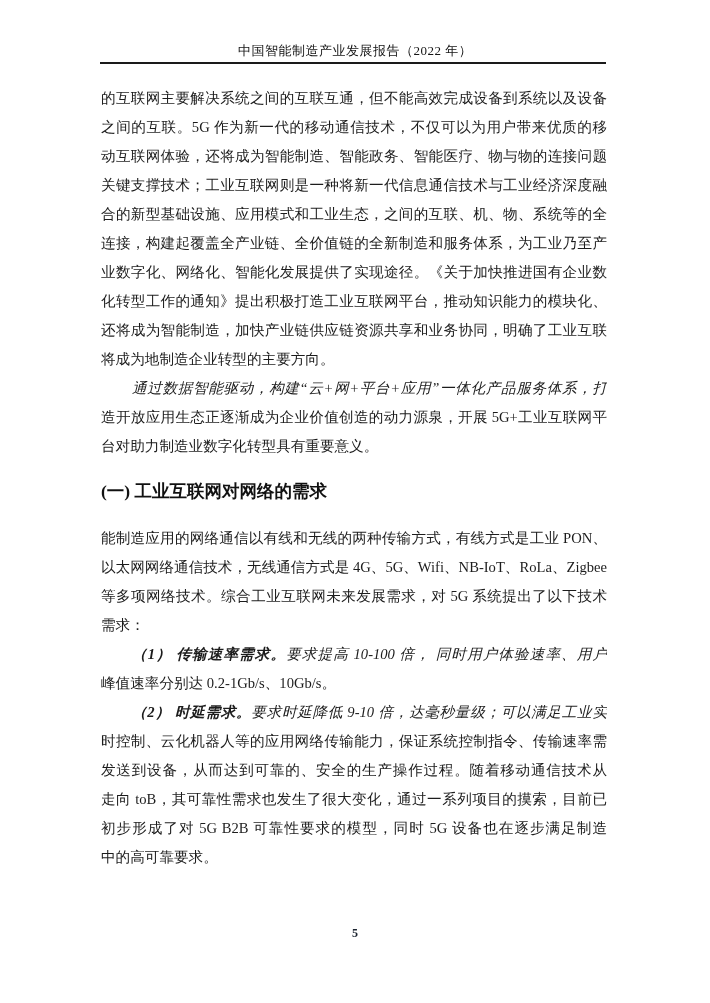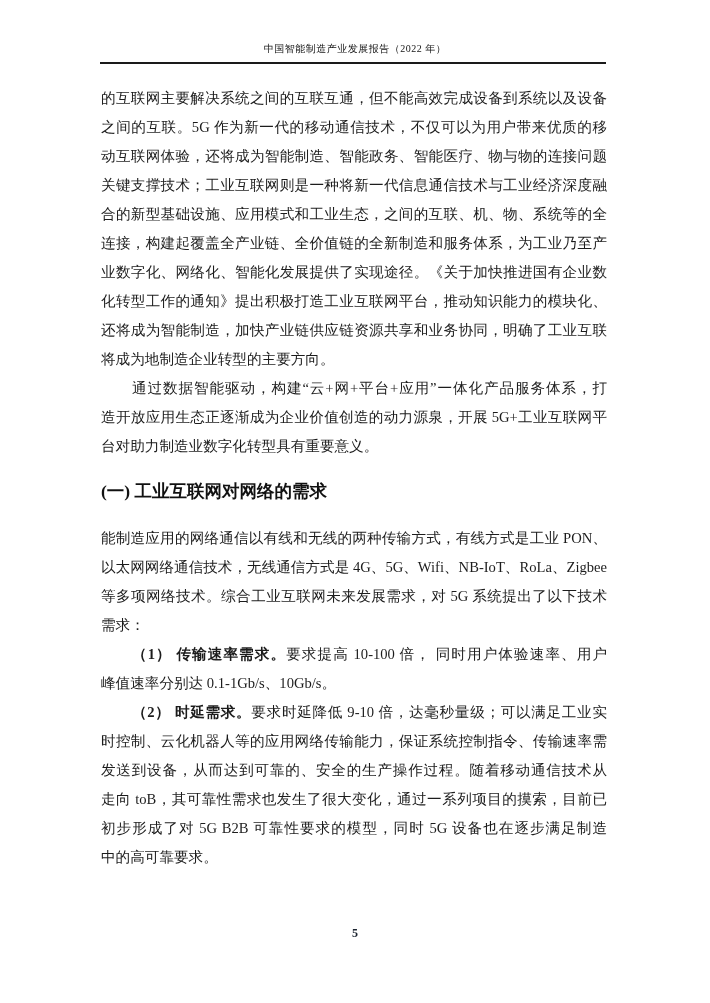--- a/index.html
+++ b/index.html
@@ -19,21 +19,21 @@
     position: absolute;
     inset: 0;
     background: #ffffff;
   }
   .header-title {
     position: absolute;
     top: 42px;
     left: 0;
     width: 100%;
     text-align: center;
-    font-size: 10px;
+    font-size: 13px;
     letter-spacing: 0.5px;
     color: #141414;
   }
   .header-rule {
     position: absolute;
     top: 62px;
     left: 100px;
     width: 506px;
     height: 2px;
     background: #1a1a1a;
@@ -51,20 +51,21 @@
     height: 29px;
     overflow: hidden;
     text-align: justify;
     text-align-last: justify;
   }
   .line.last {
     text-align-last: left;
   }
   .line.indent {
     padding-left: 31px;
+    font-style: italic;
   }
   .line b {
     font-weight: bold;
   }
   .heading {
     font-size: 17.5px;
     font-weight: bold;
     line-height: 32px;
     height: 32px;
     margin: 14px 0 17px 0;
@@ -103,21 +104,21 @@
       <div class="line last">将成为地制造企业转型的主要方向。</div>
       <div class="line indent">通过数据智能驱动，构建“云+网+平台+应用”一体化产品服务体系，打</div>
       <div class="line">造开放应用生态正逐渐成为企业价值创造的动力源泉，开展 5G+工业互联网平</div>
       <div class="line last">台对助力制造业数字化转型具有重要意义。</div>
       <div class="heading">(一) 工业互联网对网络的需求</div>
       <div class="line">能制造应用的网络通信以有线和无线的两种传输方式，有线方式是工业 PON、</div>
       <div class="line">以太网网络通信技术，无线通信方式是 4G、5G、Wifi、NB-IoT、RoLa、Zigbee</div>
       <div class="line">等多项网络技术。综合工业互联网未来发展需求，对 5G 系统提出了以下技术</div>
       <div class="line last">需求：</div>
       <div class="line indent"><b>（1） 传输速率需求。</b><span>要求提高 10-100 倍， 同时用户体验速率、用户</span></div>
-      <div class="line last">峰值速率分别达 0.1-1Gb/s、10Gb/s。</div>
+      <div class="line last">峰值速率分别达 0.2-1Gb/s、10Gb/s。</div>
       <div class="line indent"><b>（2） 时延需求。</b><span>要求时延降低 9-10 倍，达毫秒量级；可以满足工业实</span></div>
       <div class="line">时控制、云化机器人等的应用网络传输能力，保证系统控制指令、传输速率需求</div>
       <div class="line">发送到设备，从而达到可靠的、安全的生产操作过程。随着移动通信技术从 toC</div>
       <div class="line">走向 toB，其可靠性需求也发生了很大变化，通过一系列项目的摸索，目前已</div>
       <div class="line">初步形成了对 5G B2B 可靠性要求的模型，同时 5G 设备也在逐步满足制造</div>
       <div class="line last">中的高可靠要求。</div>
     </div>
 
   <div class="footer-page-number">5</div>
 </div>

